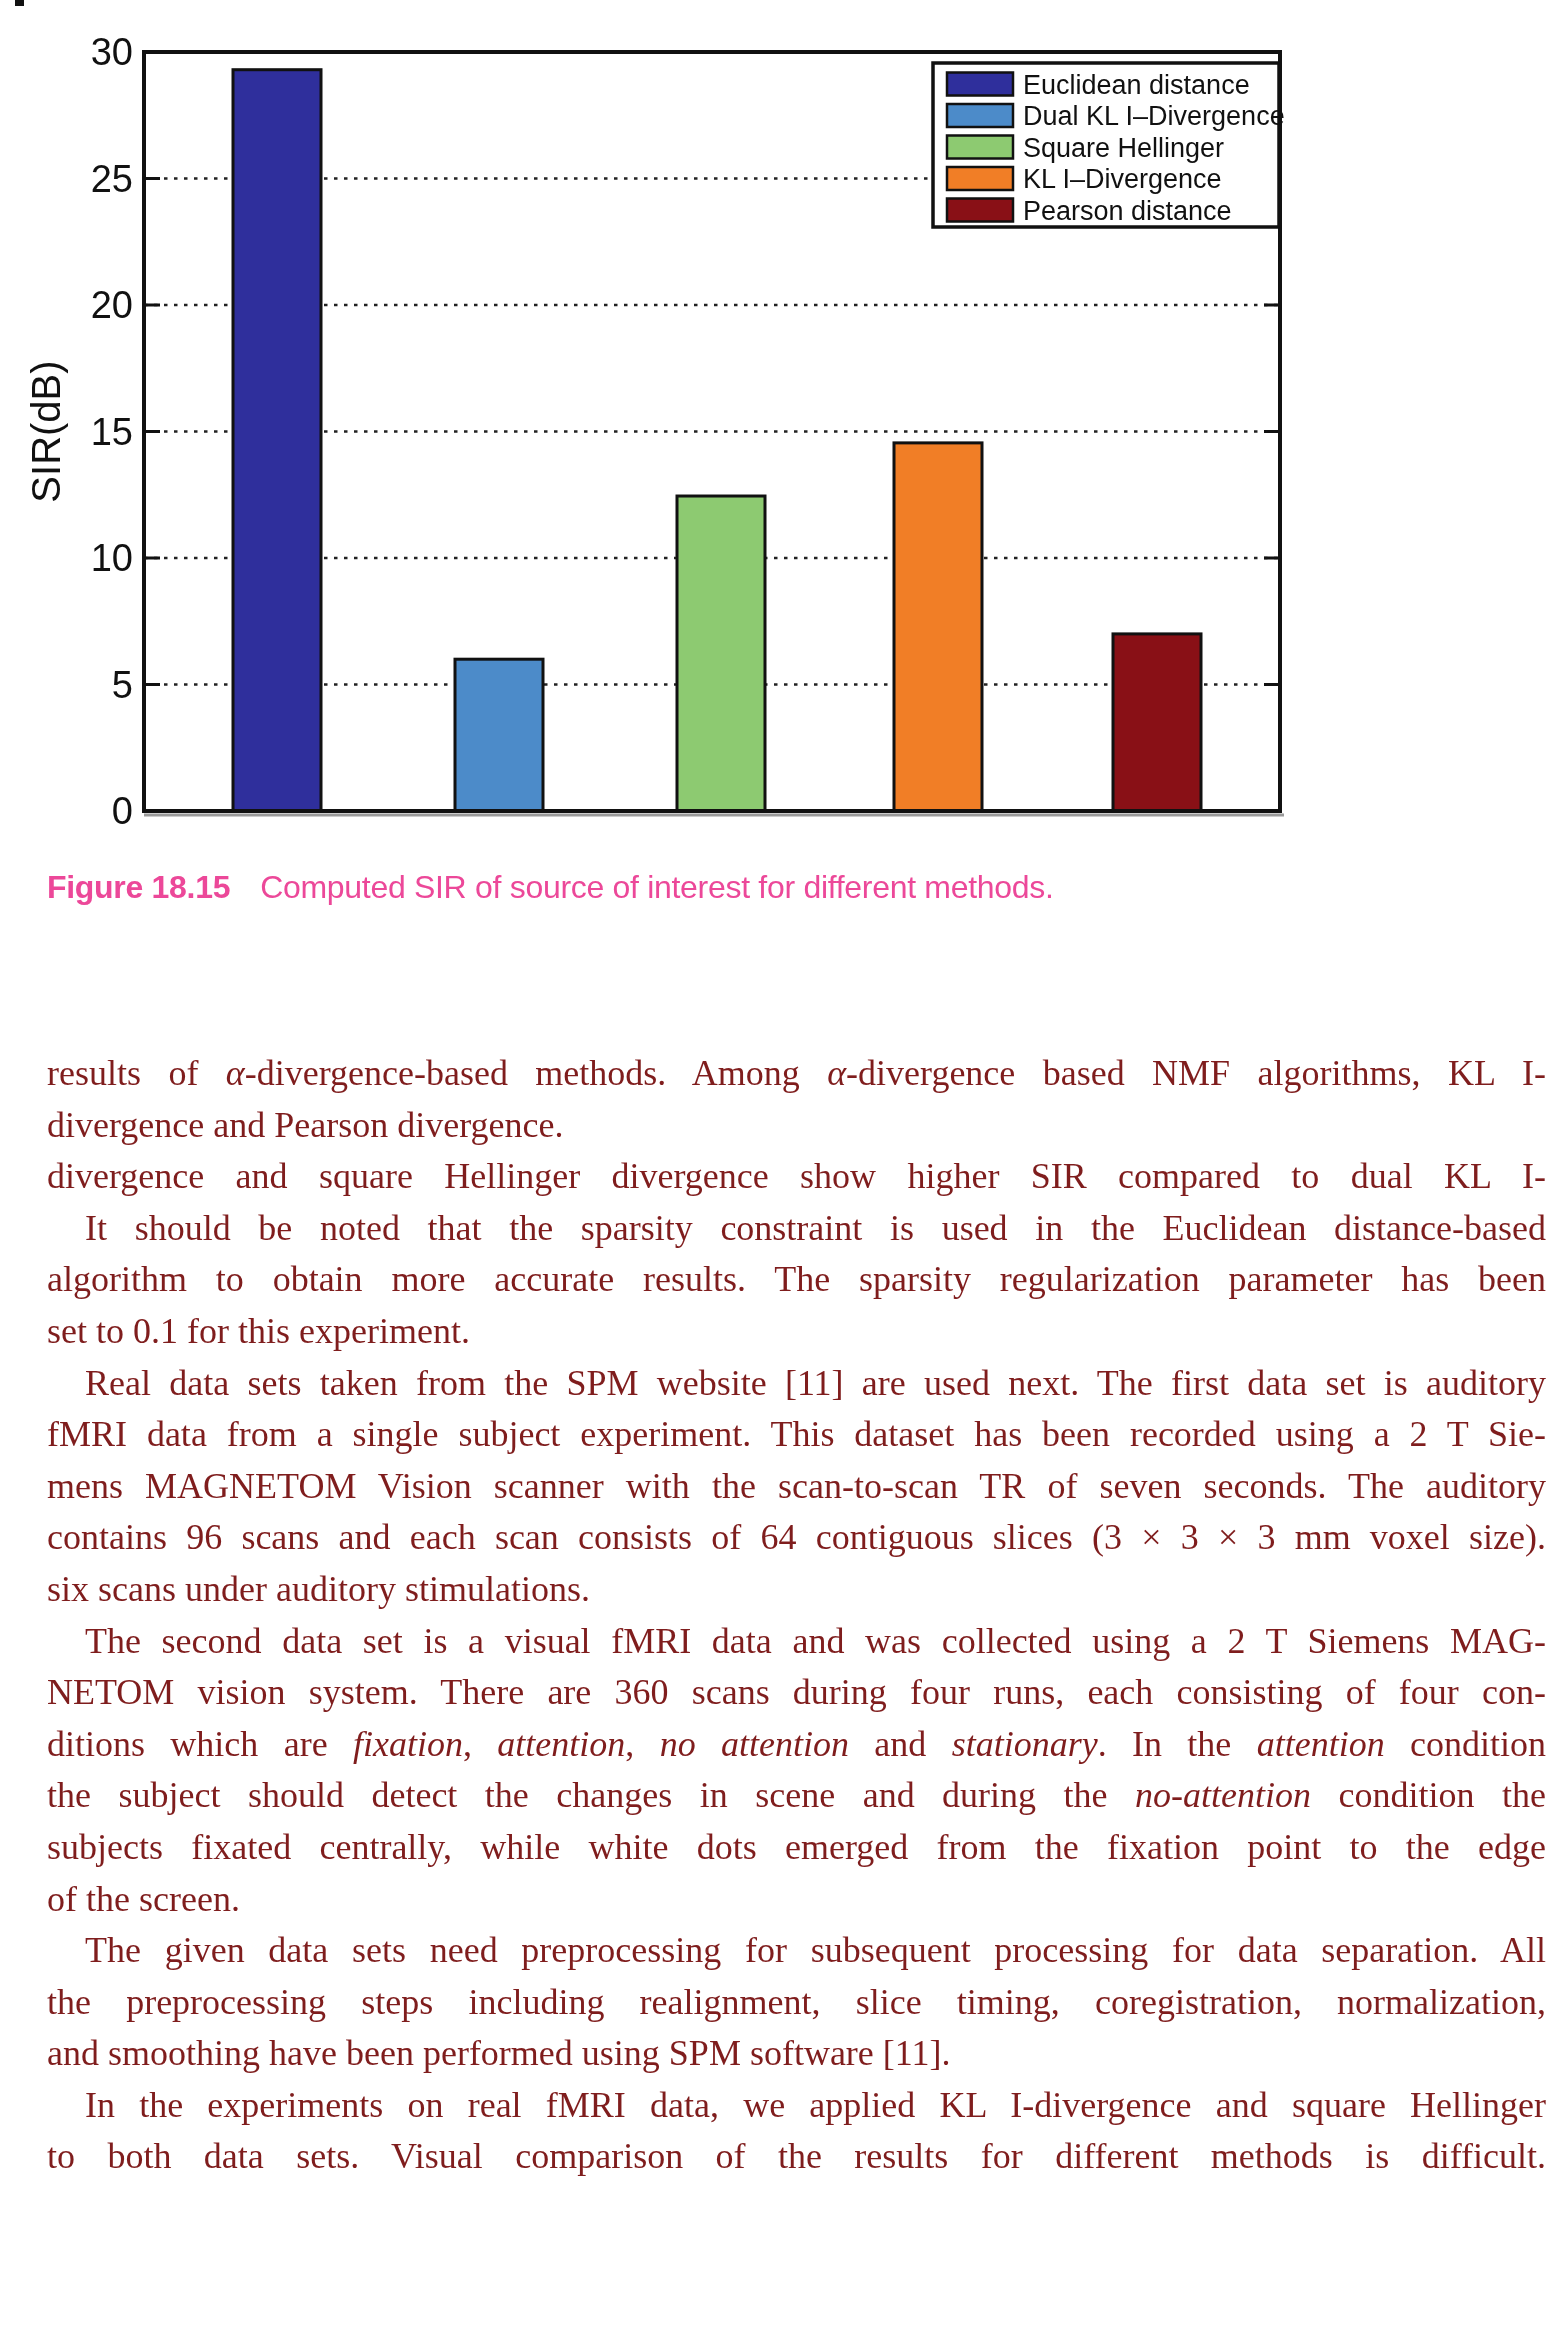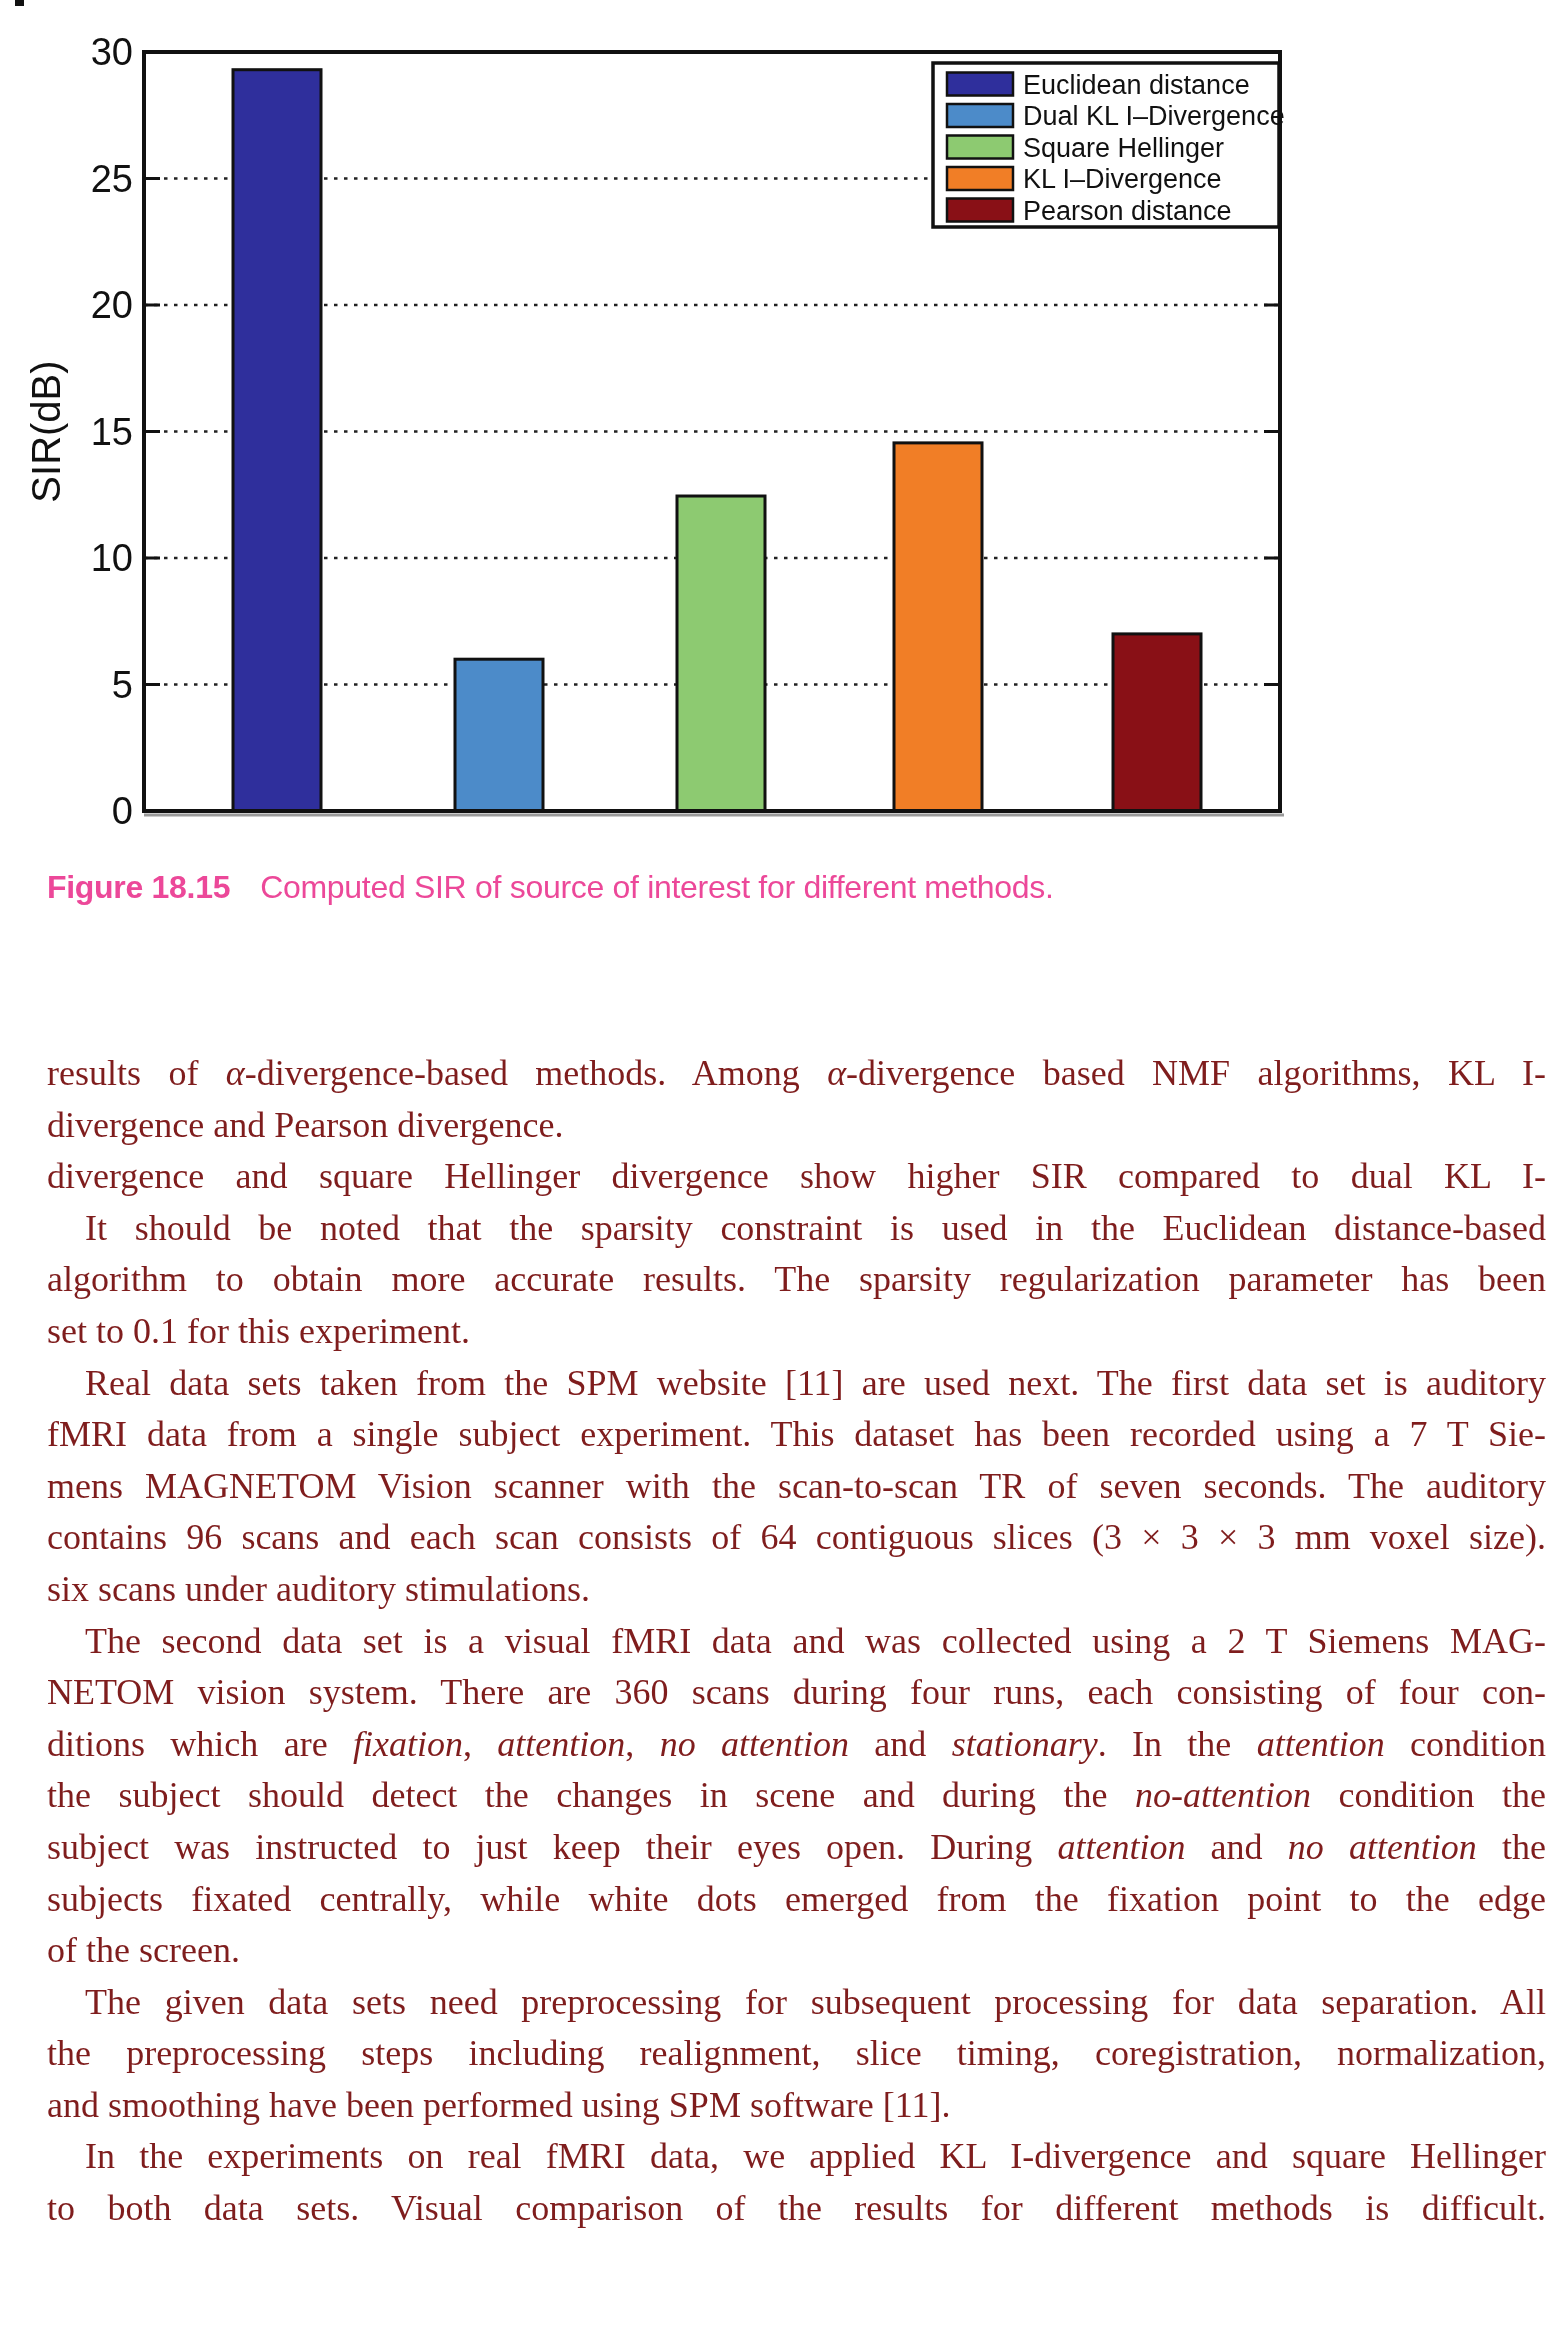--- a/index.html
+++ b/index.html
@@ -121,31 +121,30 @@
         <div class="line lastline"><span>divergence and Pearson divergence.</span></div>
         <div class="line"><span>divergence and square Hellinger divergence show higher SIR compared to dual KL I-</span></div>
       </div>
       <div>
         <div class="line indent"><span>It should be noted that the sparsity constraint is used in the Euclidean distance-based</span></div>
         <div class="line"><span>algorithm to obtain more accurate results. The sparsity regularization parameter has been</span></div>
         <div class="line lastline"><span>set to 0.1 for this experiment.</span></div>
       </div>
       <div>
         <div class="line indent"><span>Real data sets taken from the SPM website [11] are used next. The first data set is auditory</span></div>
-        <div class="line"><span>fMRI data from a single subject experiment. This dataset has been recorded using a 7 T Sie-</span></div>
+        <div class="line"><span>fMRI data from a single subject experiment. This dataset has been recorded using a 2 T Sie-</span></div>
         <div class="line"><span>mens MAGNETOM Vision scanner with the scan-to-scan TR of seven seconds. The auditory</span></div>
         <div class="line"><span>contains 96 scans and each scan consists of 64 contiguous slices (3 × 3 × 3 mm voxel size).</span></div>
         <div class="line lastline"><span>six scans under auditory stimulations.</span></div>
       </div>
       <div>
         <div class="line indent"><span>The second data set is a visual fMRI data and was collected using a 2 T Siemens MAG-</span></div>
         <div class="line"><span>NETOM vision system. There are 360 scans during four runs, each consisting of four con-</span></div>
         <div class="line"><span>ditions which are </span><em>fixation</em><span>, </span><em>attention</em><span>, </span><em>no attention</em><span> and </span><em>stationary</em><span>. In the </span><em>attention</em><span> condition</span></div>
         <div class="line"><span>the subject should detect the changes in scene and during the </span><em>no-attention</em><span> condition the</span></div>
-        <div class="line"><span>subject was instructed to just keep their eyes open. During </span><em>attention</em><span> and </span><em>no attention</em><span> the</span></div>
         <div class="line"><span>subjects fixated centrally, while white dots emerged from the fixation point to the edge</span></div>
         <div class="line lastline"><span>of the screen.</span></div>
       </div>
       <div>
         <div class="line indent"><span>The given data sets need preprocessing for subsequent processing for data separation. All</span></div>
         <div class="line"><span>the preprocessing steps including realignment, slice timing, coregistration, normalization,</span></div>
         <div class="line lastline"><span>and smoothing have been performed using SPM software [11].</span></div>
       </div>
       <div>
         <div class="line indent"><span>In the experiments on real fMRI data, we applied KL I-divergence and square Hellinger</span></div>

